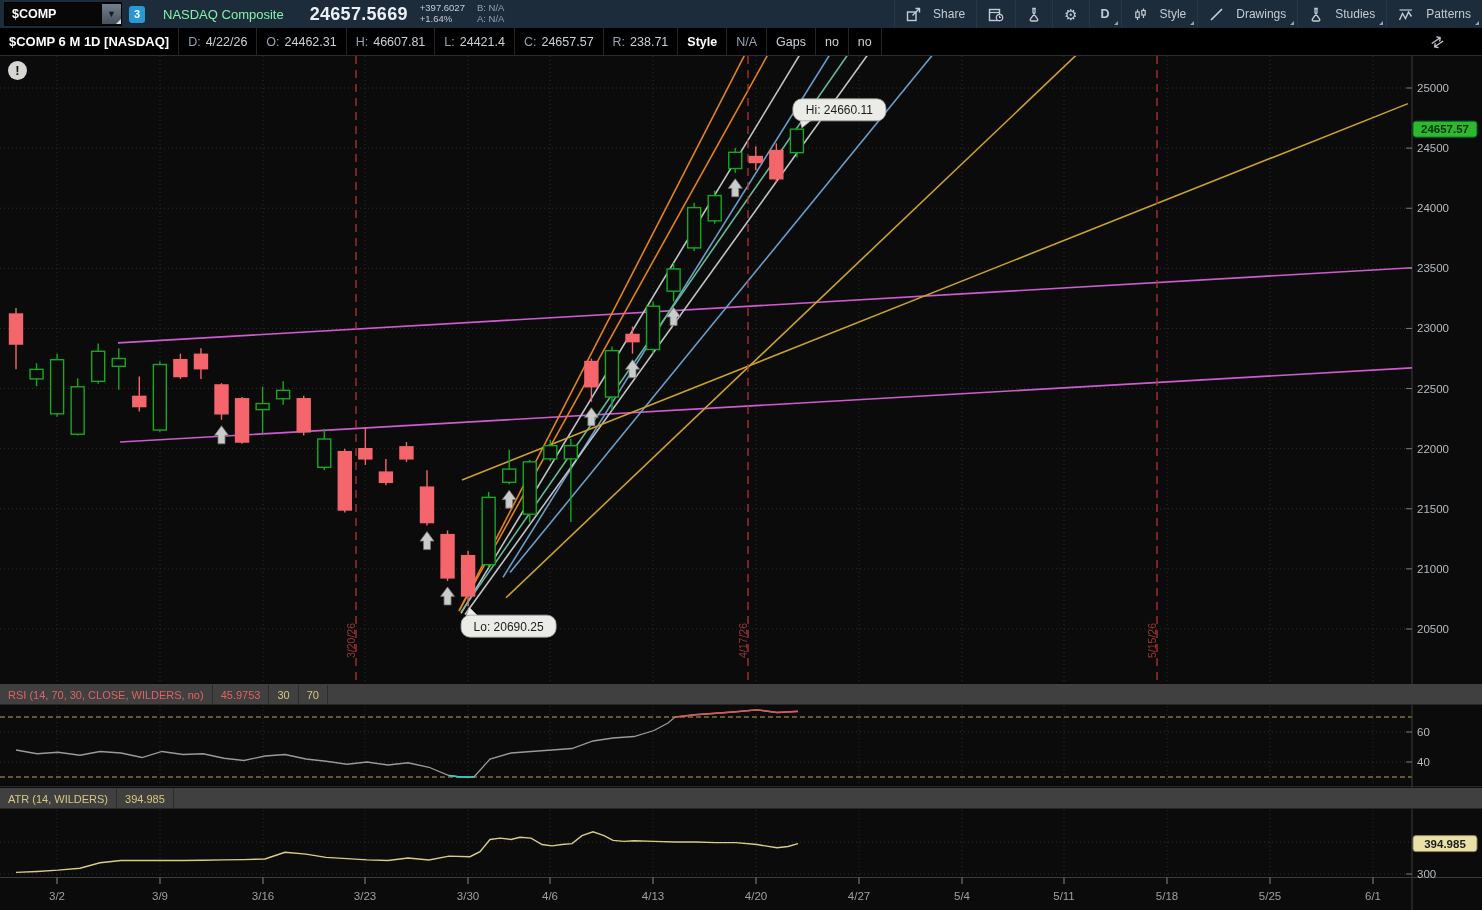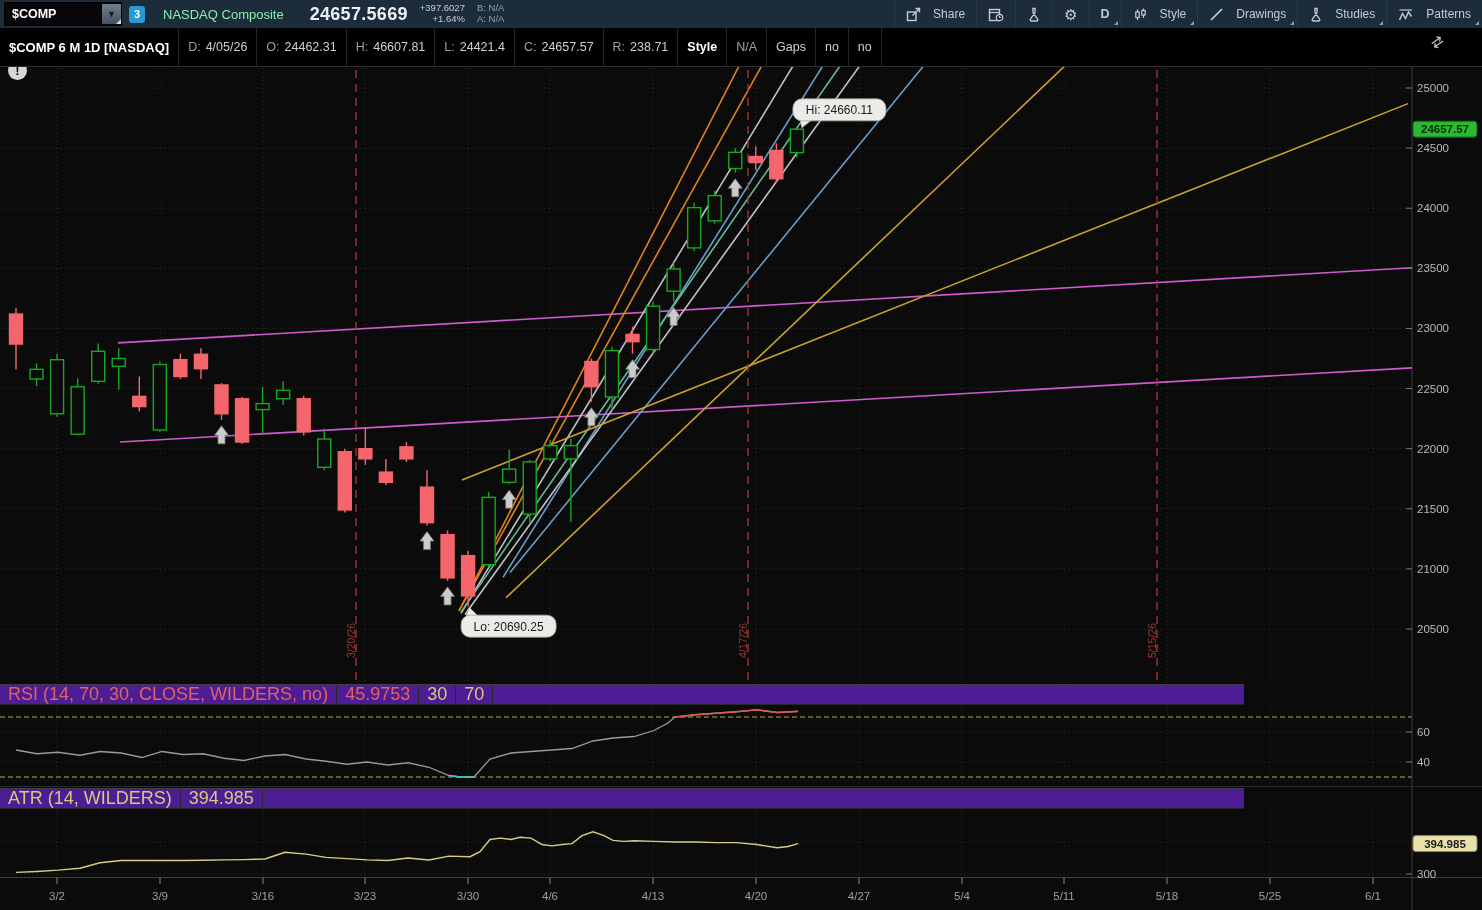--- a/index.html
+++ b/index.html
@@ -6,39 +6,39 @@
   body{width:1482px;height:910px;position:relative;font-family:"Liberation Sans",sans-serif;overflow:hidden;}
   
   .toolbar{position:absolute;top:0;left:0;width:1482px;height:28px;background:#1d2c3b;display:flex;align-items:center;color:#c3ccd4;font-size:12px;z-index:5;}
   .sym{margin-left:4px;width:116px;height:22px;background:#070707;border:1px solid #000;display:flex;align-items:center;position:relative;}
   .sym-text{flex:1;padding-left:7px;color:#fff;font-weight:bold;font-size:12.5px;}
   .sym-caret{width:19px;height:20px;background:linear-gradient(#72808d,#46525e);display:flex;align-items:center;justify-content:center;font-size:9px;color:#121c26;position:relative;}
   .grip{position:absolute;right:0;bottom:0;width:0;height:0;border-left:5px solid transparent;border-bottom:5px solid #d4dade;}
   .b3{margin-left:7px;width:16px;height:17px;background:#2699d6;color:#fff;font-weight:bold;font-size:11px;border-radius:3px;display:flex;align-items:center;justify-content:center;}
   .iname{margin-left:18px;color:#86efac;font-size:13px;}
   .last{margin-left:26px;font-size:18px;font-weight:bold;color:#eaf0f5;letter-spacing:.3px;}
-  .twoline{margin-left:12px;font-size:9.5px;line-height:1.15;color:#c2cbd3;text-align:right;}
+  .twoline{margin-left:12px;font-size:9.5px;line-height:1.15;color:#c2cbd3;}
   .twoline.dim{color:#8fa1af;}
   .tright{margin-left:auto;display:flex;align-items:stretch;height:100%;}
   .titem{position:relative;display:flex;align-items:center;gap:12px;padding:0 11px;border-left:1px solid rgba(255,255,255,.05);cursor:default;}
   .titem svg{display:block;}
   .caret{position:absolute;right:3px;bottom:3px;width:0;height:0;border-left:4px solid transparent;border-bottom:4px solid #93a1ad;}
   .gearchar{font-size:15px;line-height:1;}
   .dbold{font-weight:bold;font-size:12.5px;}
   
-  .hdr{position:absolute;top:28px;left:0;width:1482px;height:39px;background:#000;display:flex;align-items:stretch;border-bottom:1px solid #2e2e2e;font-size:12.5px;color:#c9d0d6;z-index:5;box-sizing:border-box;}
+  .hdr{position:absolute;top:28px;left:0;width:1482px;height:28px;background:#000;display:flex;align-items:stretch;border-bottom:1px solid #2e2e2e;font-size:12.5px;color:#c9d0d6;z-index:5;box-sizing:border-box;}
   .hcell{display:flex;align-items:center;padding:0 9px;border-right:1px solid #252525;white-space:nowrap;}
   .htitle{font-weight:bold;color:#fff;font-size:13px;}
   .hlab{color:#93a2ad;margin-right:5px;}
   .bold{font-weight:bold;color:#fff;}
   .dim{color:#93a2ad;}
   .sync{position:absolute;top:33px;right:38px;color:#c0c7cc;font-size:15px;transform:rotate(-35deg);z-index:6;}
   .warn{position:absolute;top:61px;left:8px;width:19px;height:19px;border-radius:50%;background:#d6d6d2;color:#151515;font-weight:bold;font-size:13px;display:flex;align-items:center;justify-content:center;z-index:4;}
   
-  .studyhdr{position:absolute;left:0;width:1244px;height:21px;background:#4c1d95;border-top:1px solid #3f3f3f;border-bottom:1px solid #272727;display:flex;align-items:stretch;font-size:18px;z-index:4;box-sizing:border-box;}
+  .studyhdr{position:absolute;left:0;width:1482px;height:21px;background:#404040;border-top:1px solid #3f3f3f;border-bottom:1px solid #272727;display:flex;align-items:stretch;font-size:11px;z-index:4;box-sizing:border-box;}
   .rsihdr{top:684px;}
   .atrhdr{top:788px;}
   .scell{display:flex;align-items:center;padding:0 8px;border-right:1px solid #2b2b2b;white-space:nowrap;}
   .red{color:#e06262;}
   .yel{color:#d6c87c;}
   #chart-svg{position:absolute;top:56px;left:0;z-index:1;font-family:"Liberation Sans",sans-serif;}
 </style>
 </head>
 <body>
 
@@ -118,21 +118,21 @@
       <span>Patterns</span>
       <span class="caret"></span>
     </div>
   </div>
 </div>
 
 <div class="hdr">
   <div class="hcell htitle">$COMP 6 M 1D [NASDAQ]</div>
   <div class="hcell">
       <span class="hlab">D:</span>
-      <span>4/05/26</span>
+      <span>4/22/26</span>
     </div>
   <div class="hcell">
       <span class="hlab">O:</span>
       <span>24462.31</span>
     </div>
   <div class="hcell">
       <span class="hlab">H:</span>
       <span>46607.81</span>
     </div>
   <div class="hcell">

